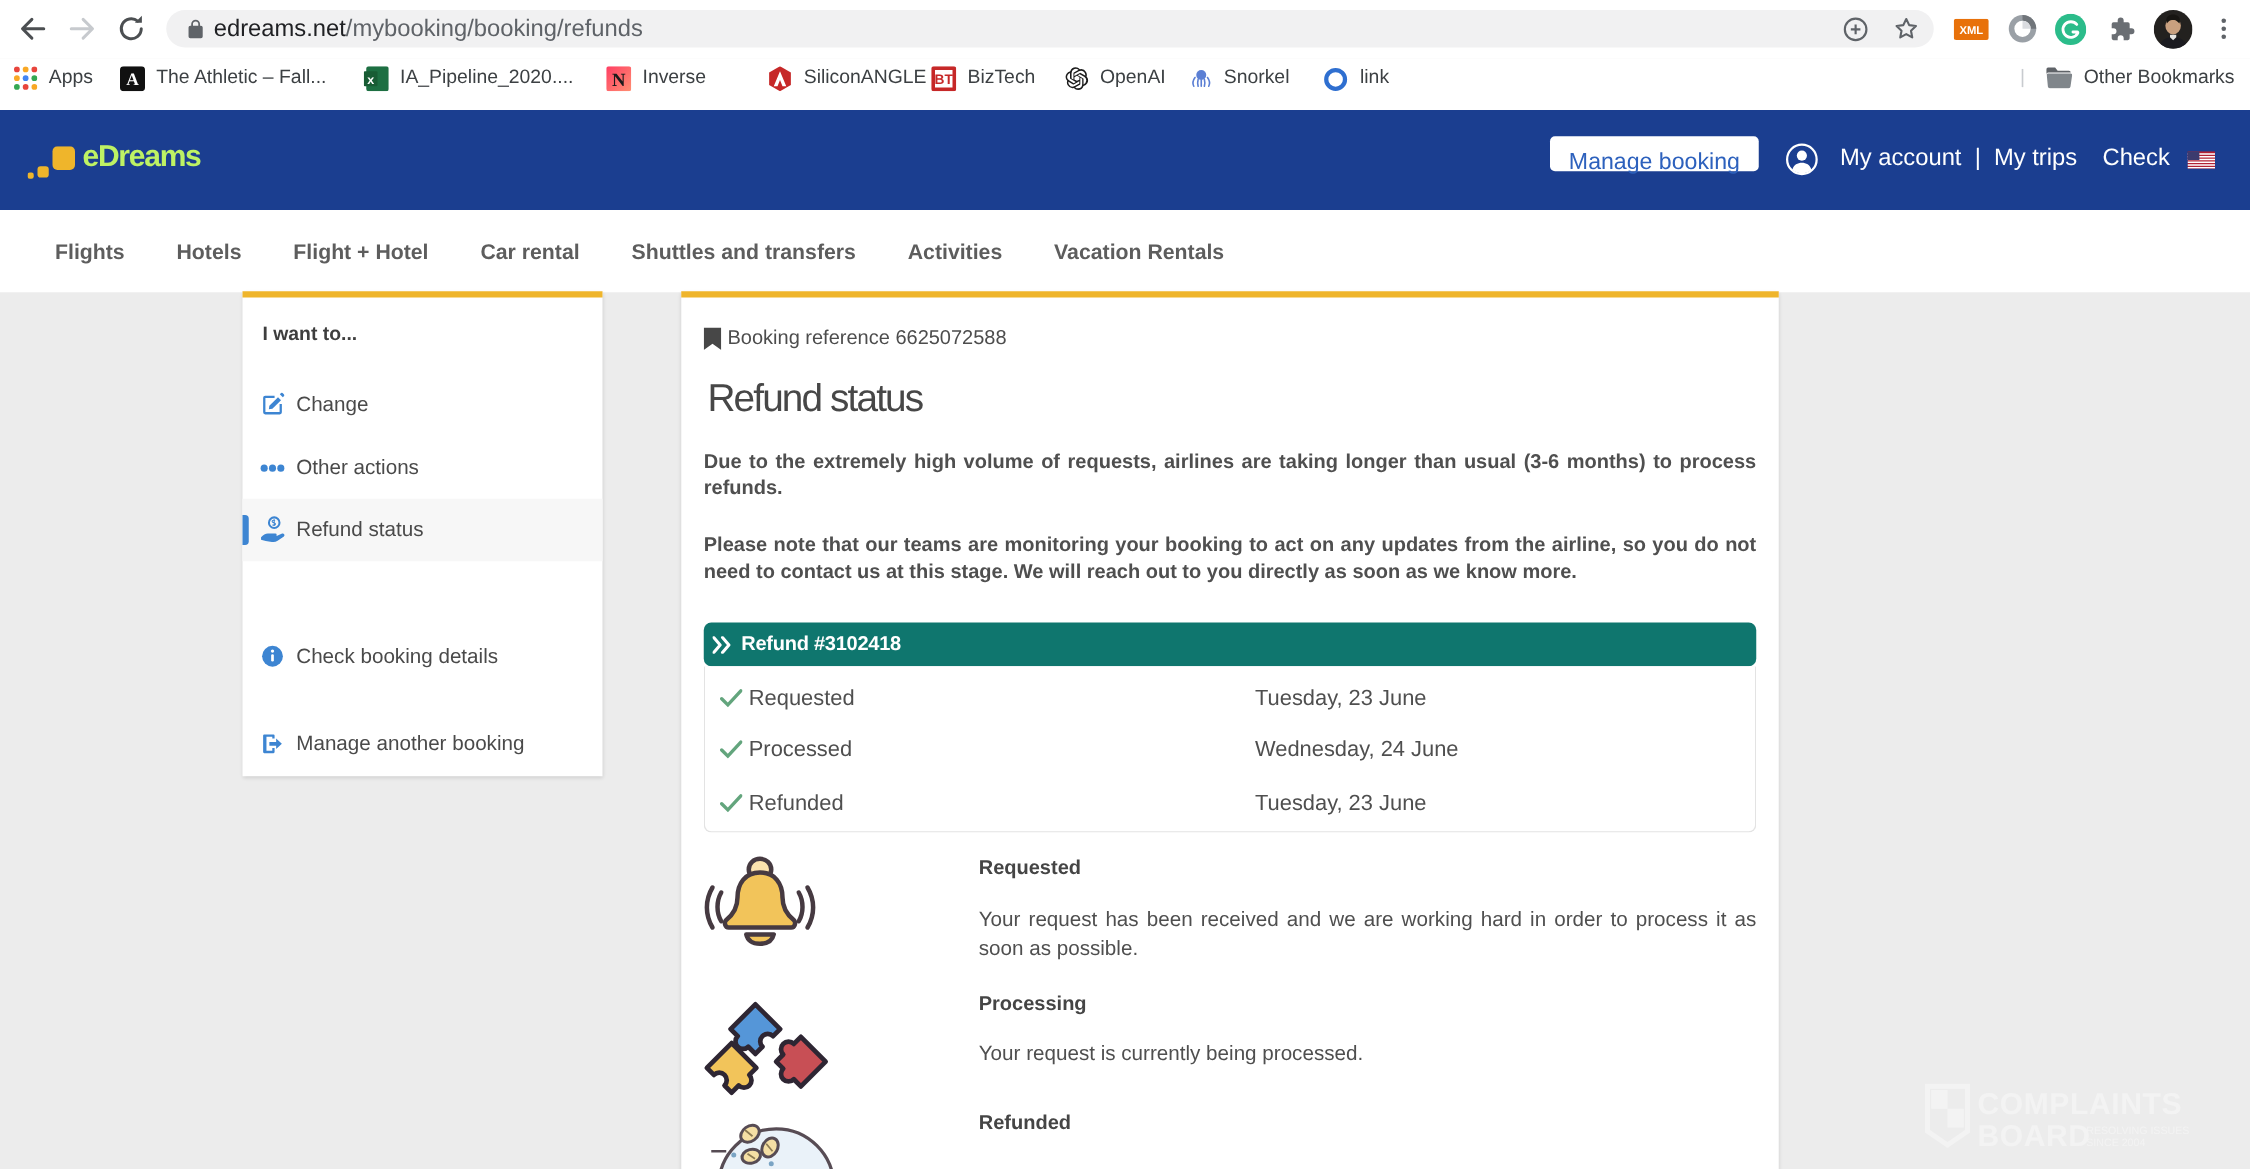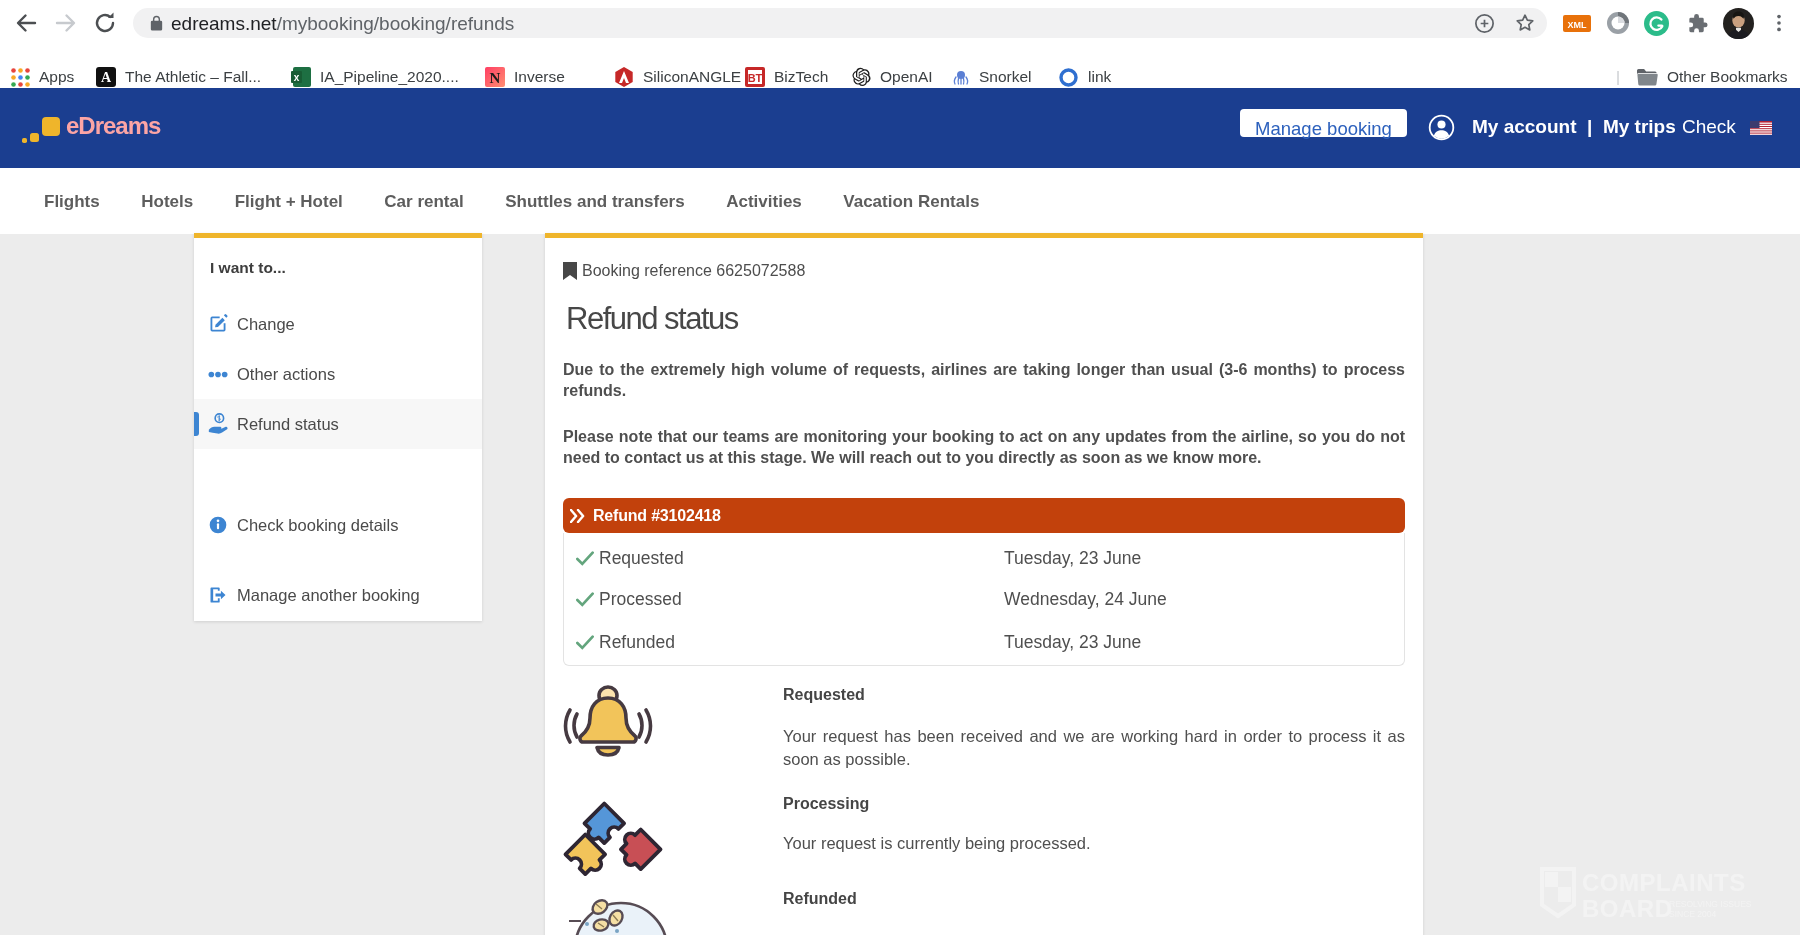--- a/index.html
+++ b/index.html
@@ -10,27 +10,27 @@
 .navbar { position:absolute; left:0; top:168px; width:1800px; height:66px; background:#ffffff; }
 .content { position:absolute; left:0; top:234px; width:1800px; height:701px; background:#ececec; }
 
 
 .tb-icon { position:absolute; top:0; }
 .pill { position:absolute; left:133px; top:8px; width:1414px; height:30px; background:#f1f1f2; border-radius:15px; }
 .urltext { position:absolute; left:171px; top:13px; font-size:19px; color:#202124; }
 .urltext .gray { color:#5f6368; }
 
 
-.bm { position:absolute; top:6px; height:28px; display:flex; align-items:center; font-size:15.5px; color:#3c4043;margin-top:10px; }
+.bm { position:absolute; top:6px; height:28px; display:flex; font-size:15.5px; color:#3c4043; }
 .bm .ic { margin-right:9px; display:flex; }
 
 
-.logotext { position:absolute; left:66px; top:24px; font-size:24px; font-weight:bold; color:#fca5a5; letter-spacing:-1px; }
+.logotext { position:absolute; left:66px; top:24px; font-size:24px; font-weight:bold; color:#bef264; letter-spacing:-1px; }
 .managebtn { position:absolute; left:1240px; top:21px; width:167px; height:28px; background:#ffffff; border-radius:4px; text-align:center; line-height:39px; font-size:18.5px; color:#2d61bd; }
-.account { position:absolute; left:1472px; top:28px; color:#ffffff; font-size:19px;font-weight:bold; }
+.account { position:absolute; left:1472px; top:28px; color:#ffffff; font-size:19px; }
 .help { position:absolute; left:1682px; top:28px; color:#ffffff; font-size:19px; }
 
 
 .navitems { position:absolute; left:44px; top:24px; display:flex; font-size:17px; font-weight:bold; color:#5d5d5d; }
 .navitems span { margin-right:41.5px; }
 
 
 .sidecard { position:absolute; left:194px; top:-1px; width:288px; height:388px; background:#ffffff; border-top:5px solid #efb52b; box-shadow:0 1px 3px rgba(0,0,0,0.12); }
 .iwant { position:absolute; left:16px; top:21px; font-size:15.5px; font-weight:bold; color:#3e3e3e; }
 .sitem { position:absolute; left:0; width:288px; height:50px; display:flex; align-items:center; font-size:16.5px; color:#4a4a4a; }
@@ -39,21 +39,21 @@
 .sbar { position:absolute; left:0; top:174px; width:5px; height:24px; background:#3d85d2; border-radius:0 3px 3px 0; }
 
 
 .maincard { position:absolute; left:545px; top:-1px; width:878px; height:760px; background:#ffffff; border-top:5px solid #efb52b; box-shadow:0 1px 3px rgba(0,0,0,0.12); }
 .mc-inner { position:absolute; left:18px; top:0; width:842px; height:755px; }
 .bookref { position:absolute; left:0px; top:24px; display:flex; align-items:center; font-size:16px; color:#4d4d4d; }
 .h1 { position:absolute; left:3px; top:63px; font-size:31px; color:#474747; font-weight:normal; letter-spacing:-1.5px; }
 .para { position:absolute; left:0px; width:842px; font-size:16px; font-weight:bold; color:#4f4f4f; text-align:justify; line-height:21px; }
 .p1 { top:121px; }
 .p2 { top:188px; }
-.greenbar { position:absolute; left:0px; top:260px; width:842px; height:35px; background:#c2410c; border-radius:6px; color:#ffffff; font-size:16px; font-weight:bold; letter-spacing:-0.2px; display:flex; align-items:center; }
+.greenbar { position:absolute; left:0px; top:260px; width:842px; height:35px; background:#0f766e; border-radius:6px; color:#ffffff; font-size:16px; font-weight:bold; letter-spacing:-0.2px; display:flex; align-items:center; }
 .statusbox { position:absolute; left:0px; top:295px; width:842px; height:133px; border:1px solid #e3e3e3; border-top:none; border-radius:0 0 6px 6px; background:#fff; }
 .srow { position:absolute; left:12px; display:flex; align-items:center; font-size:17.5px; color:#4f4f4f; height:24px; }
 .srow svg { margin-right:5px; }
 .sdate { position:absolute; left:440px; font-size:17.5px; color:#4f4f4f; height:24px; line-height:24px; }
 .section-h { position:absolute; left:220px; font-size:16px; font-weight:bold; color:#454545; }
 .section-b { position:absolute; left:220px; width:622px; font-size:16.5px; color:#4f4f4f; text-align:justify; line-height:23px; }
 
 
 .wm { position:absolute; left:1540px; top:633px; }
 </style>

